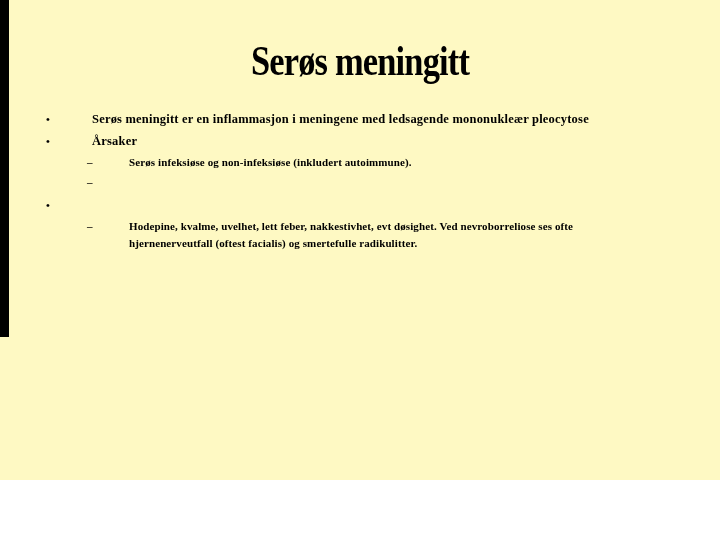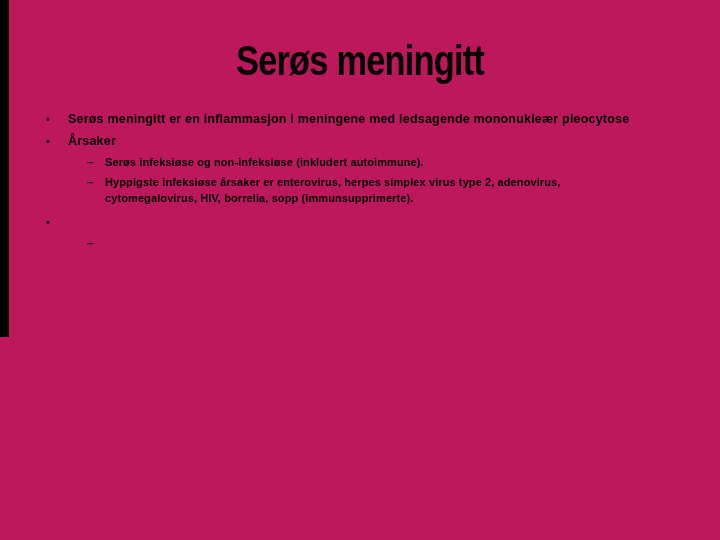--- a/index.html
+++ b/index.html
@@ -8,22 +8,23 @@
     width: 720px;
     height: 540px;
     background: #ffffff;
     font-family: "Liberation Sans", sans-serif;
     color: #000000;
     overflow: hidden;
   }
   .slide {
     position: relative;
     width: 720px;
-    height: 540px;
-    background: #be185d;
+    height: 480px;
+    background: #fef9c3;
+    font-family: Liberation Serif, serif;
   }
   .left-bar {
     position: absolute;
     left: 0;
     top: 0;
     width: 9px;
     height: 337px;
     background: #000000;
   }
   .title {
@@ -49,20 +50,21 @@
   }
   .row {
     display: flex;
     align-items: flex-start;
   }
   .row .m {
     flex: none;
   }
   .row .t {
     white-space: pre-line;
+    margin-left: 24px;
   }
   .l1 {
     padding-left: 46px;
     font-size: 12.5px;
     line-height: 22px;
     font-weight: bold;
     letter-spacing: 0.2px;
   }
   .l1 .m {
     width: 22px;
@@ -104,26 +106,26 @@
       <span class="t">Årsaker</span>
     </div>
 
     <div class="row l2 row-3">
       <span class="m">–</span>
       <span class="t">Serøs infeksiøse og non-infeksiøse (inkludert autoimmune).</span>
     </div>
 
     <div class="row l2 row-4">
       <span class="m">–</span>
-      <span class="t">Hyppigste infeksiøse årsaker er enterovirus, herpes simplex virus type 2, adenovirus,
-cytomegalovirus, HIV, borrelia, sopp (immunsupprimerte).</span>
     </div>
 
     <div class="row l1 row-5">
       <span class="m">•</span>
     </div>
 
     <div class="row l2 row-6">
       <span class="m">–</span>
+      <span class="t">Hodepine, kvalme, uvelhet, lett feber, nakkestivhet, evt døsighet. Ved nevroborreliose ses ofte
+hjernenerveutfall (oftest facialis) og smertefulle radikulitter.</span>
     </div>
 
   </div>
 </div>
 
 </body></html>

